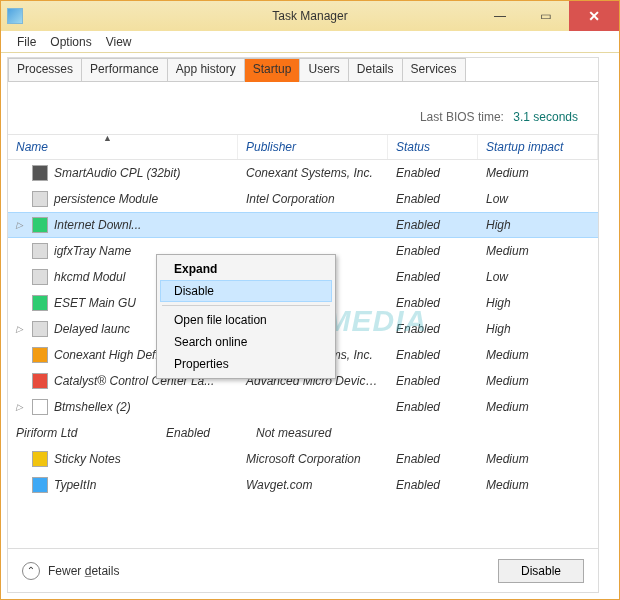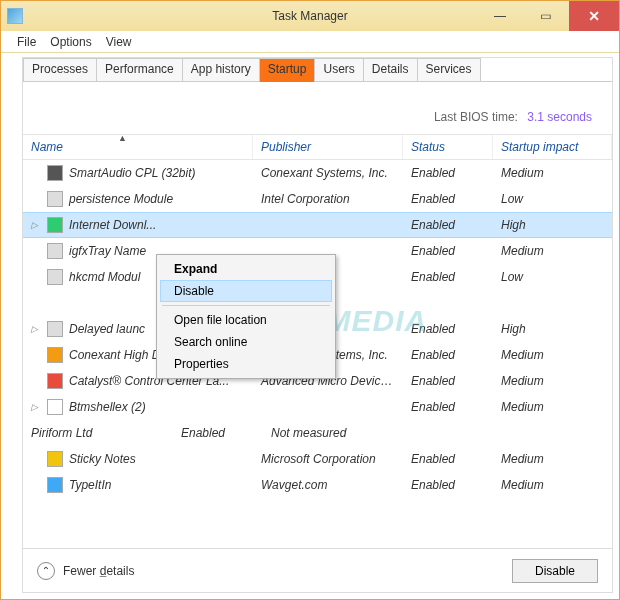--- a/index.html
+++ b/index.html
@@ -6,28 +6,28 @@
   body { width: 620px; height: 600px; background: #fff; border: 1px solid #e6a23c; overflow: hidden; position: relative; }
   .titlebar { height: 30px; background: linear-gradient(#f5e8b8,#f3e0a0); display: flex; align-items: center; position: relative; }
   .titlebar .app-icon { width: 16px; height: 16px; margin: 0 6px; background: linear-gradient(135deg,#4fa3e0,#a0d8f0); border:1px solid #7fb8d8; }
   .titlebar .title { position:absolute; left:0; right:0; text-align:center; font-size: 12px; color:#333; pointer-events:none;}
   .win-controls { margin-left:auto; display:flex; height:100%; }
   .win-btn { width: 46px; display:flex; align-items:center; justify-content:center; font-size:12px; color:#333; }
   .win-btn.close { background:#d9534f; color:#fff; width:50px; font-size:14px; font-weight:bold;}
   .win-btn.min, .win-btn.max { }
   .menubar { height: 22px; display:flex; align-items:center; padding:0 16px; font-size:12px; color:#333; gap:14px; border-bottom:1px solid #e6d8a0;}
   .menubar span { cursor:default; }
-  .content { padding:4px 6px 6px 6px; height: calc(100% - 30px - 22px); display:flex; flex-direction:column;margin-left:15px; }
+  .content { padding:4px 20px 6px 6px; height: calc(100% - 30px - 22px); display:flex; flex-direction:column; }
   .panel { border:1px solid #dcdcdc; flex:1; display:flex; flex-direction:column; background:#fff; }
   .tabs { display:flex; height:24px; font-size:12px; }
   .tab { border:1px solid #ccc; border-bottom:none; padding:3px 8px; margin-right:-1px; background:#f7f7f7; color:#333; cursor:default;}
   .tab.active { background:#f97316; position:relative; z-index:2; border-top:1px solid #ccc;}
   .tabstrip-line { height:1px; background:#ccc; margin-top:-1px;}
   .bios { text-align:right; font-size:12px; padding:28px 20px 10px 0; color:#666;}
-  .bios .v { color:#8b5cf6; margin-left:6px;}
+  .bios .v { color:#0f766e; margin-left:6px;}
   .grid { flex:1; overflow:auto; font-size:12px;font-style:italic; }
   .ghead { display:flex; border-top:1px solid #e5e5e5; border-bottom:1px solid #e5e5e5; color:#1a53a0; height:26px; align-items:center; position:relative;}
   .gh { padding:0 8px; border-right:1px solid #eee; height:100%; display:flex; align-items:center; cursor:default;}
   .c-name { width:230px; position:relative;}
   .c-pub { width:150px;}
   .c-status { width:90px;}
   .c-impact { flex:1;}
   .sort-ind { position:absolute; left:95px; top:-2px; font-size:9px; color:#555;}
   .row { display:flex; height:26px; align-items:center; color:#333; }
   .row.sel { background:#cde8ff; border-top:1px solid #a8d8ff; border-bottom:1px solid #a8d8ff;}
@@ -151,20 +151,25 @@
             <div class="cell cn">
               <span class="exp"></span>
               <span class="ico grey"></span>
               <span>hkcmd Modul</span>
             </div>
             <div class="cell cp"></div>
             <div class="cell cs">Enabled</div>
             <div class="cell ci">Low</div>
           </div>
           <div class="row">
+            <div class="cell cn">
+              <span class="exp"></span>
+              <span class="ico green"></span>
+              <span>ESET Main GU</span>
+            </div>
             <div class="cell cp"></div>
             <div class="cell cs">Enabled</div>
             <div class="cell ci">High</div>
           </div>
           <div class="row">
             <div class="cell cn">
               <span class="exp">▷</span>
               <span class="ico grey"></span>
               <span>Delayed launc</span>
             </div>

